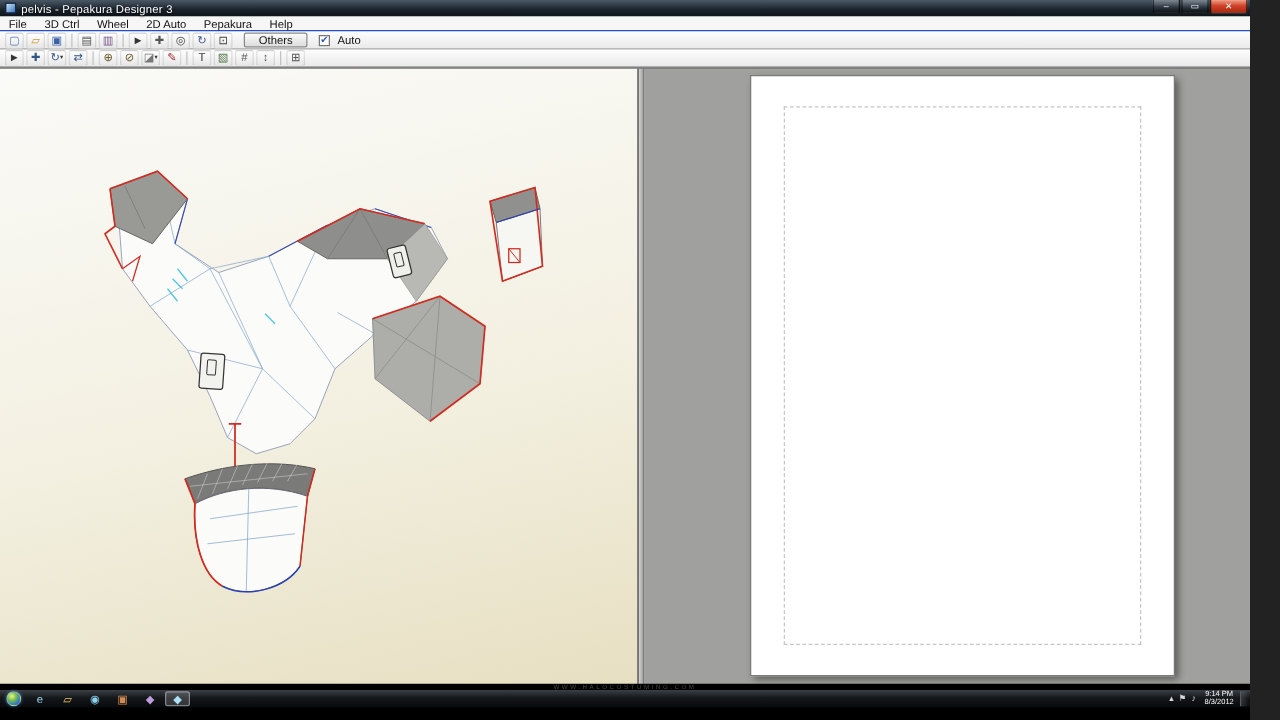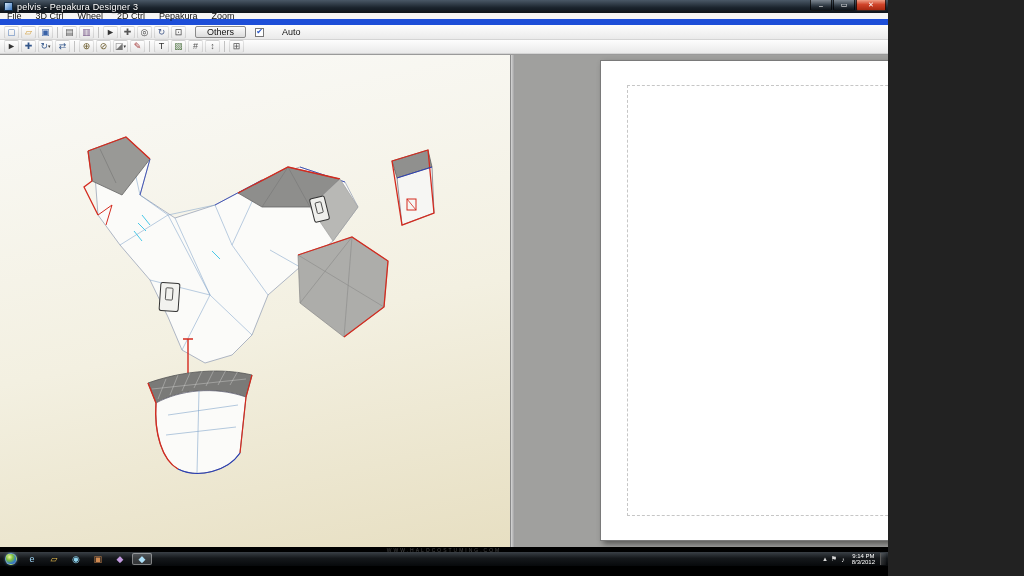--- a/index.html
+++ b/index.html
@@ -1,40 +1,40 @@
 <!DOCTYPE html>
 <html><head>
 <meta charset="utf-8">
 <style>
   *{box-sizing:border-box;margin:0;padding:0}
   html,body{background:#222}
   body{font-family:"Liberation Sans",sans-serif}
-  #screen{position:relative;width:888px;height:576px;background:#000;overflow:hidden}
+  #screen{position:relative;width:1000px;height:576px;background:#000;overflow:hidden}
 
   
   .titlebar{height:13px;background:linear-gradient(#4a5866,#1a232c 60%,#0d141b);display:flex;align-items:center;padding:0 2px;color:#fff}
   .app-ico{width:9px;height:9px;background:linear-gradient(135deg,#cfe4f7,#3a76c0);border:1px solid #102a44;margin:0 4px 0 2px;flex:none}
   .tb-title{font-size:9px;letter-spacing:.2px;text-shadow:0 1px 2px #000;flex:1;white-space:nowrap}
   .win-btns{display:flex;align-self:flex-start}
   .win-btn{width:22px;height:11px;display:flex;align-items:center;justify-content:center;font-size:7px;color:#fff;background:linear-gradient(rgba(255,255,255,.28),rgba(255,255,255,.06) 50%,rgba(0,0,0,.25));border:1px solid rgba(0,0,0,.75);border-top:none;border-radius:0 0 2px 2px;margin-left:1px}
   .win-btn.close{width:30px;background:linear-gradient(#f0a088,#d0442a 45%,#a82810)}
 
   
-  .menubar{height:12px;background:#f6f6f6;display:flex;align-items:center;border-bottom:6px solid #1d4ed8}
+  .menubar{height:12px;background:#f6f6f6;display:flex;align-items:center;border-bottom:1px solid #1d4ed8}
   .menu-item{font-size:9px;padding:0 7px;color:#111;white-space:nowrap}
   .toolbar{display:flex;align-items:center;background:linear-gradient(#fdfdfd,#eaeaea);border-bottom:1px solid #d4d4d4;padding:0 3px}
   .toolbar.row1{height:15px}
   .toolbar.row2{height:14px}
   .tb-icon{width:15px;height:13px;flex:none;display:flex;align-items:center;justify-content:center;font-size:9px;line-height:13px;border:1px solid rgba(0,0,0,.10);background:linear-gradient(#fff,#e7e7e7);border-radius:2px;margin:0 1px}
   .tb-icon .caret{font-size:5px;color:#333}
   .tb-sep{width:1px;height:11px;background:#c2c2c2;margin:0 3px;flex:none}
   .unfold-btn{margin-left:8px;height:12px;padding:0 11px;font-size:9px;color:#111;background:linear-gradient(#fcfcfc,#dcdcdc);border:1px solid #8a8a8a;border-radius:2px;display:flex;align-items:center;white-space:nowrap}
   .auto-wrap{display:flex;align-items:center;margin-left:9px}
   .auto-box{width:9px;height:9px;background:#fff;border:1px solid #777;font-size:8px;line-height:8px;color:#2a58c8;display:flex;align-items:center;justify-content:center}
-  .auto-label{font-size:9px;margin-left:18px;color:#111}
+  .auto-label{font-size:9px;margin-left:6px;color:#111}
 
   
   .content{position:relative;height:493px;display:flex;border-top:1px solid #9a9a9a}
   .pane3d{position:relative;width:511px;height:100%;background:linear-gradient(168deg,#fafaf8 0%,#f3f0e1 55%,#e7dfc2 100%);border-right:1px solid #8a8a8a;overflow:hidden}
   .splitter{width:4px;background:linear-gradient(90deg,#d6d6d6,#969696)}
   .pane2d{position:relative;flex:1;background:#a0a09e;overflow:hidden}
   .sheet{position:absolute;left:85px;top:5px;width:340px;height:481px;background:#fff;border:1px solid #7a7a7a;box-shadow:3px 3px 6px rgba(0,0,0,.45)}
   .sheet-margin{position:absolute;left:26px;right:26px;top:24px;bottom:24px;border:1px dashed #c6c6c6}
 
   
@@ -62,23 +62,23 @@
       <div class="win-btn">–</div>
       <div class="win-btn">▭</div>
       <div class="win-btn close">✕</div>
     </div>
   </div>
 
   <div class="menubar">
     <span class="menu-item">File</span>
     <span class="menu-item">3D Ctrl</span>
     <span class="menu-item">Wheel</span>
-    <span class="menu-item">2D Ctrl</span>
+    <span class="menu-item">2D Auto</span>
     <span class="menu-item">Pepakura</span>
-    <span class="menu-item">Zoom</span>
+    <span class="menu-item">Help</span>
   </div>
 
   <div class="toolbar row1">
     <div id="tb1-icons" style="display:flex;align-items:center">
         <div class="tb-icon">
           <span style="color: rgb(79, 122, 184);">▢</span>
         </div>
         <div class="tb-icon">
           <span style="color: rgb(208, 154, 50);">▱</span>
         </div>

